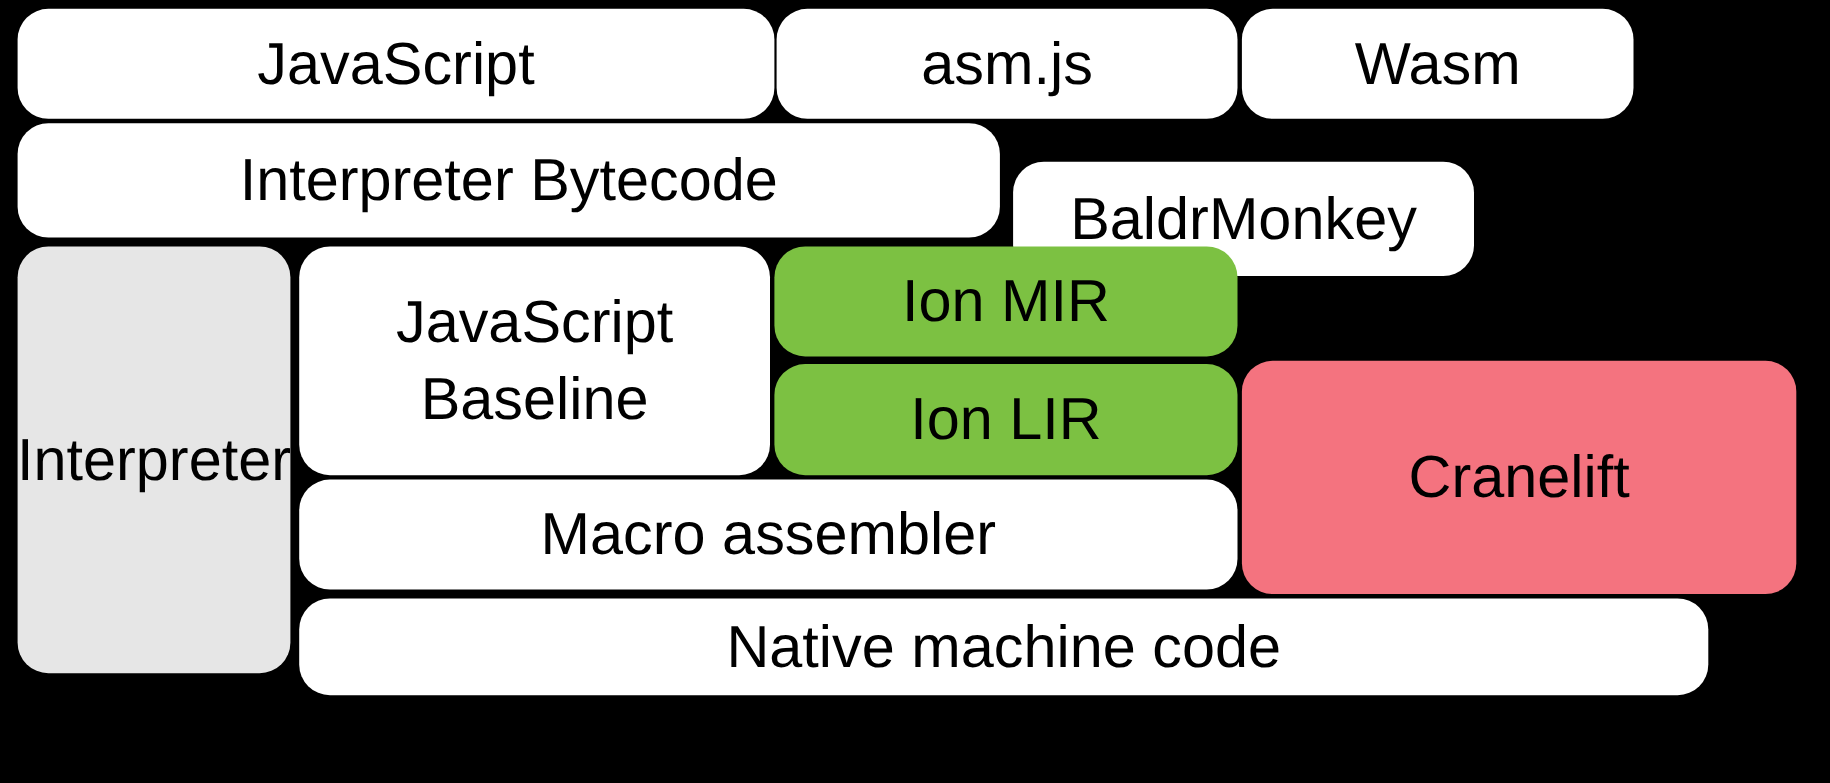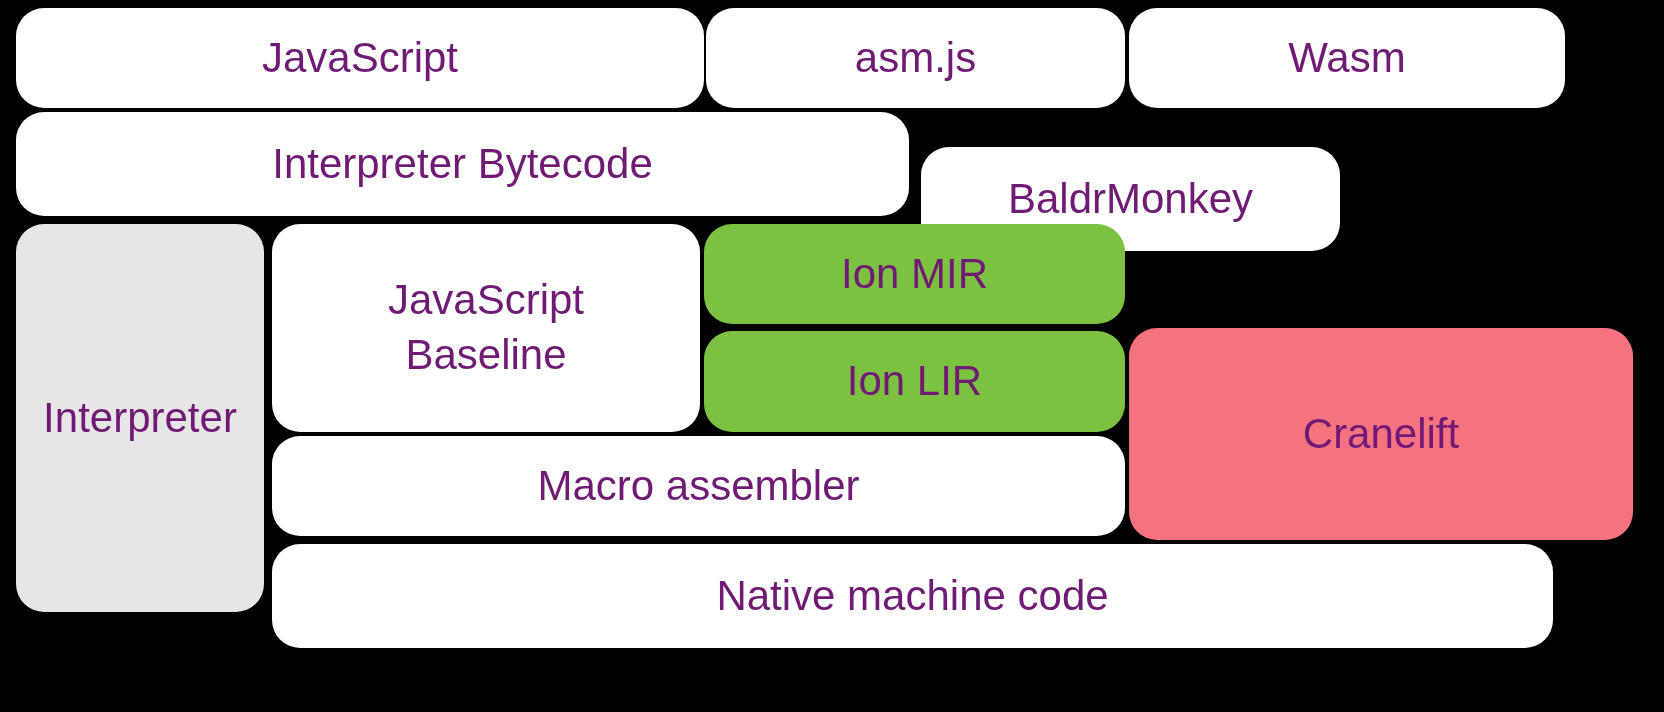--- a/index.html
+++ b/index.html
@@ -11,45 +11,45 @@
     background: #000;
     font-family: "Liberation Sans", sans-serif;
     overflow: hidden;
   }
   .box {
     position: absolute;
     display: flex;
     align-items: center;
     justify-content: center;
     border-radius: 28px;
-    color: #701a75;
-    font-size: 42px;
+    color: #000000;
+    font-size: 54px;
     text-align: center;
   }
   .box .box-label {
     white-space: pre-line;
     line-height: 1.3;
   }
   .fill-white { background: #ffffff; }
   .fill-gray  { background: #e6e6e6; }
   .fill-green { background: #7cc142; }
   .fill-pink  { background: #f4737f; }
 
   .pos-javascript   { left: 16px;   top: 8px;   width: 688px;  height: 100px; }
   .pos-asmjs        { left: 706px;  top: 8px;   width: 419px;  height: 100px; }
-  .pos-wasm         { left: 1129px; top: 8px;   width: 436px;  height: 100px; }
+  .pos-wasm         { left: 1129px; top: 8px;   width: 356px;  height: 100px; }
   .pos-bytecode     { left: 16px;   top: 112px; width: 893px;  height: 104px; }
   .pos-baldrmonkey  { left: 921px;  top: 112px; width: 419px;  height: 104px; margin-top: 35px; }
   .pos-interpreter  { left: 16px;   top: 224px; width: 248px;  height: 388px; }
   .pos-baseline     { left: 272px;  top: 224px; width: 428px;  height: 208px; }
   .pos-ion-mir      { left: 704px;  top: 224px; width: 421px;  height: 100px; }
   .pos-ion-lir      { left: 704px;  top: 331px; width: 421px;  height: 101px; }
   .pos-cranelift    { left: 1129px; top: 328px; width: 504px;  height: 212px; }
   .pos-macro        { left: 272px;  top: 436px; width: 853px;  height: 100px; }
-  .pos-native       { left: 272px;  top: 544px; width: 1281px; height: 104px; }
+  .pos-native       { left: 272px;  top: 544px; width: 1281px; height: 88px; }
 </style>
 </head>
 <body>
 
 <div class="canvas">
 
   <div class="box fill-white pos-javascript">
     <span class="box-label">JavaScript</span>
   </div>
 

